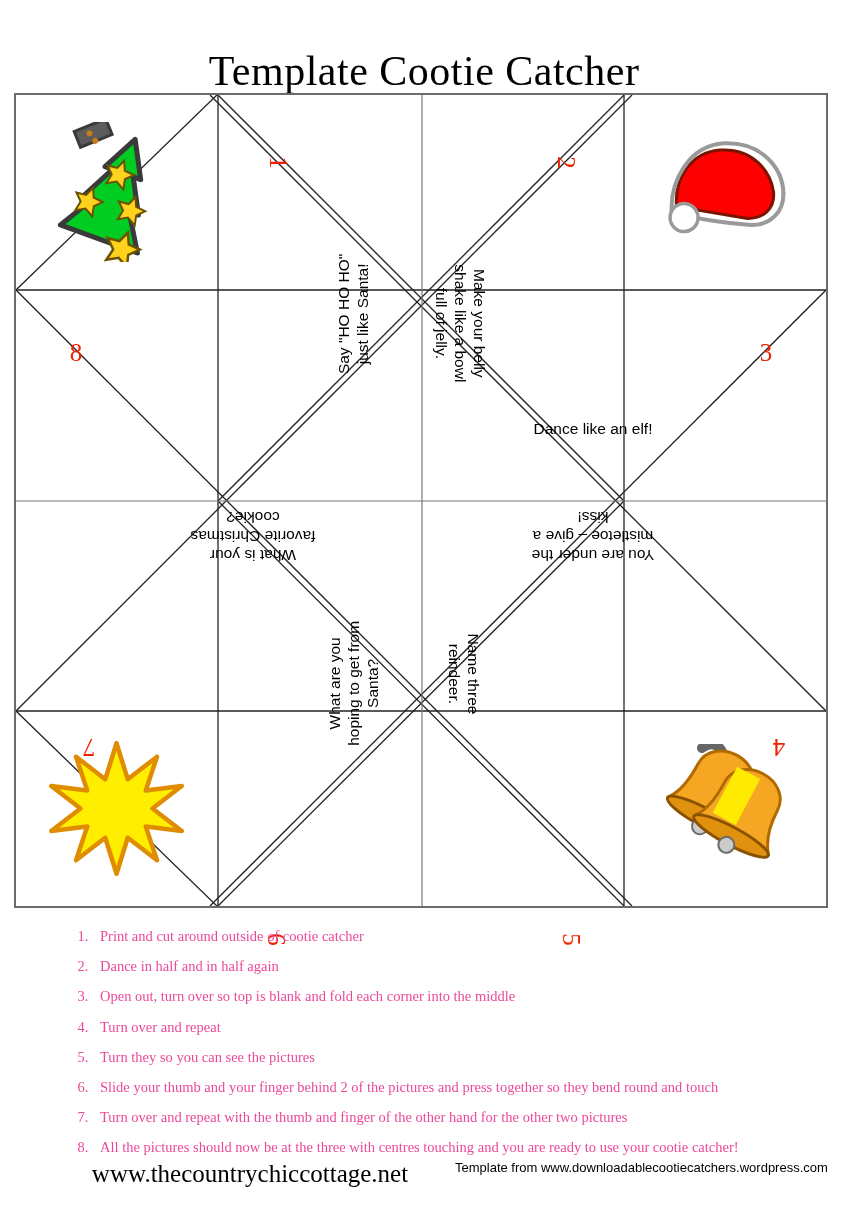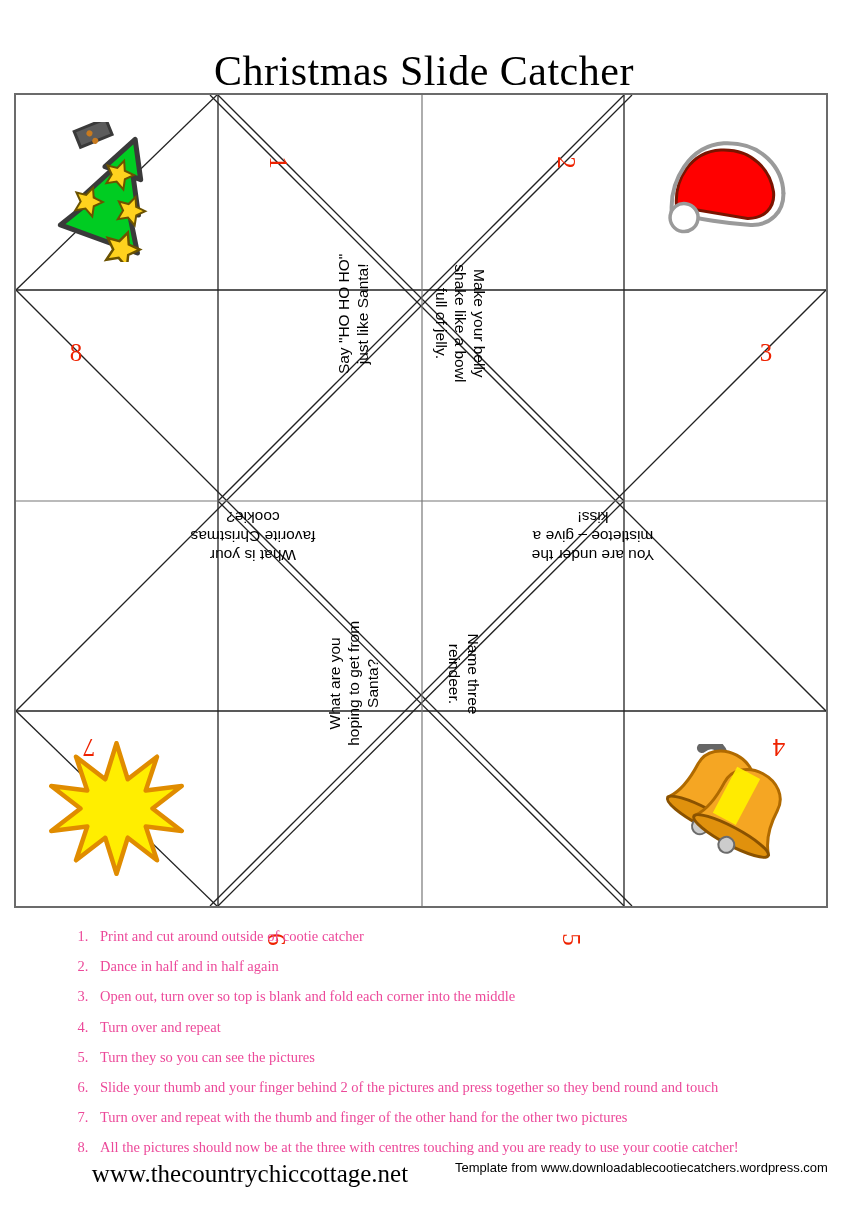--- a/index.html
+++ b/index.html
@@ -128,21 +128,21 @@
     left: 455px;
     top: 1160px;
     font-family: Liberation Sans, sans-serif;
     font-size: 13px;
     white-space: nowrap;
   }
 </style>
 </head>
 <body>
 
-<h1 id="page-title">Christmas Slide Catcher</h1>
+<h1 id="page-title">Template Cootie Catcher</h1>
 
 <div id="catcher">
 
   <svg id="catcher-lines" viewBox="0 0 810 811" preserveAspectRatio="none" xmlns="http://www.w3.org/2000/svg">
 
     <g stroke="#222" stroke-width="1.3" fill="none">
 
       <line x1="0" y1="195" x2="810" y2="195"></line>
 
       <line x1="0" y1="616" x2="810" y2="616"></line>
@@ -230,20 +230,21 @@
   <div class="num rot-180" style="left:58px;top:640px;">7</div>
   <div class="num" style="left:45px;top:245px;">8</div>
 
   <div class="flap-text rot-n90" style="left:243px;top:200px;width:190px;">Say "HO HO HO"
 just like Santa!</div>
 
   <div class="flap-text rot-90" style="left:349px;top:200px;width:190px;">Make your belly
 shake like a bowl
 full of jelly.</div>
 
+  <div class="flap-text" style="left:452px;top:325px;width:250px;">Dance like an elf!</div>
 
   <div class="flap-text rot-180" style="left:452px;top:412px;width:250px;">You are under the
 mistletoe – give a
 kiss!</div>
 
   <div class="flap-text rot-90" style="left:352px;top:560px;width:190px;">Name three
 reindeer.</div>
 
   <div class="flap-text rot-n90" style="left:243px;top:560px;width:190px;">What are you
 hoping to get from

